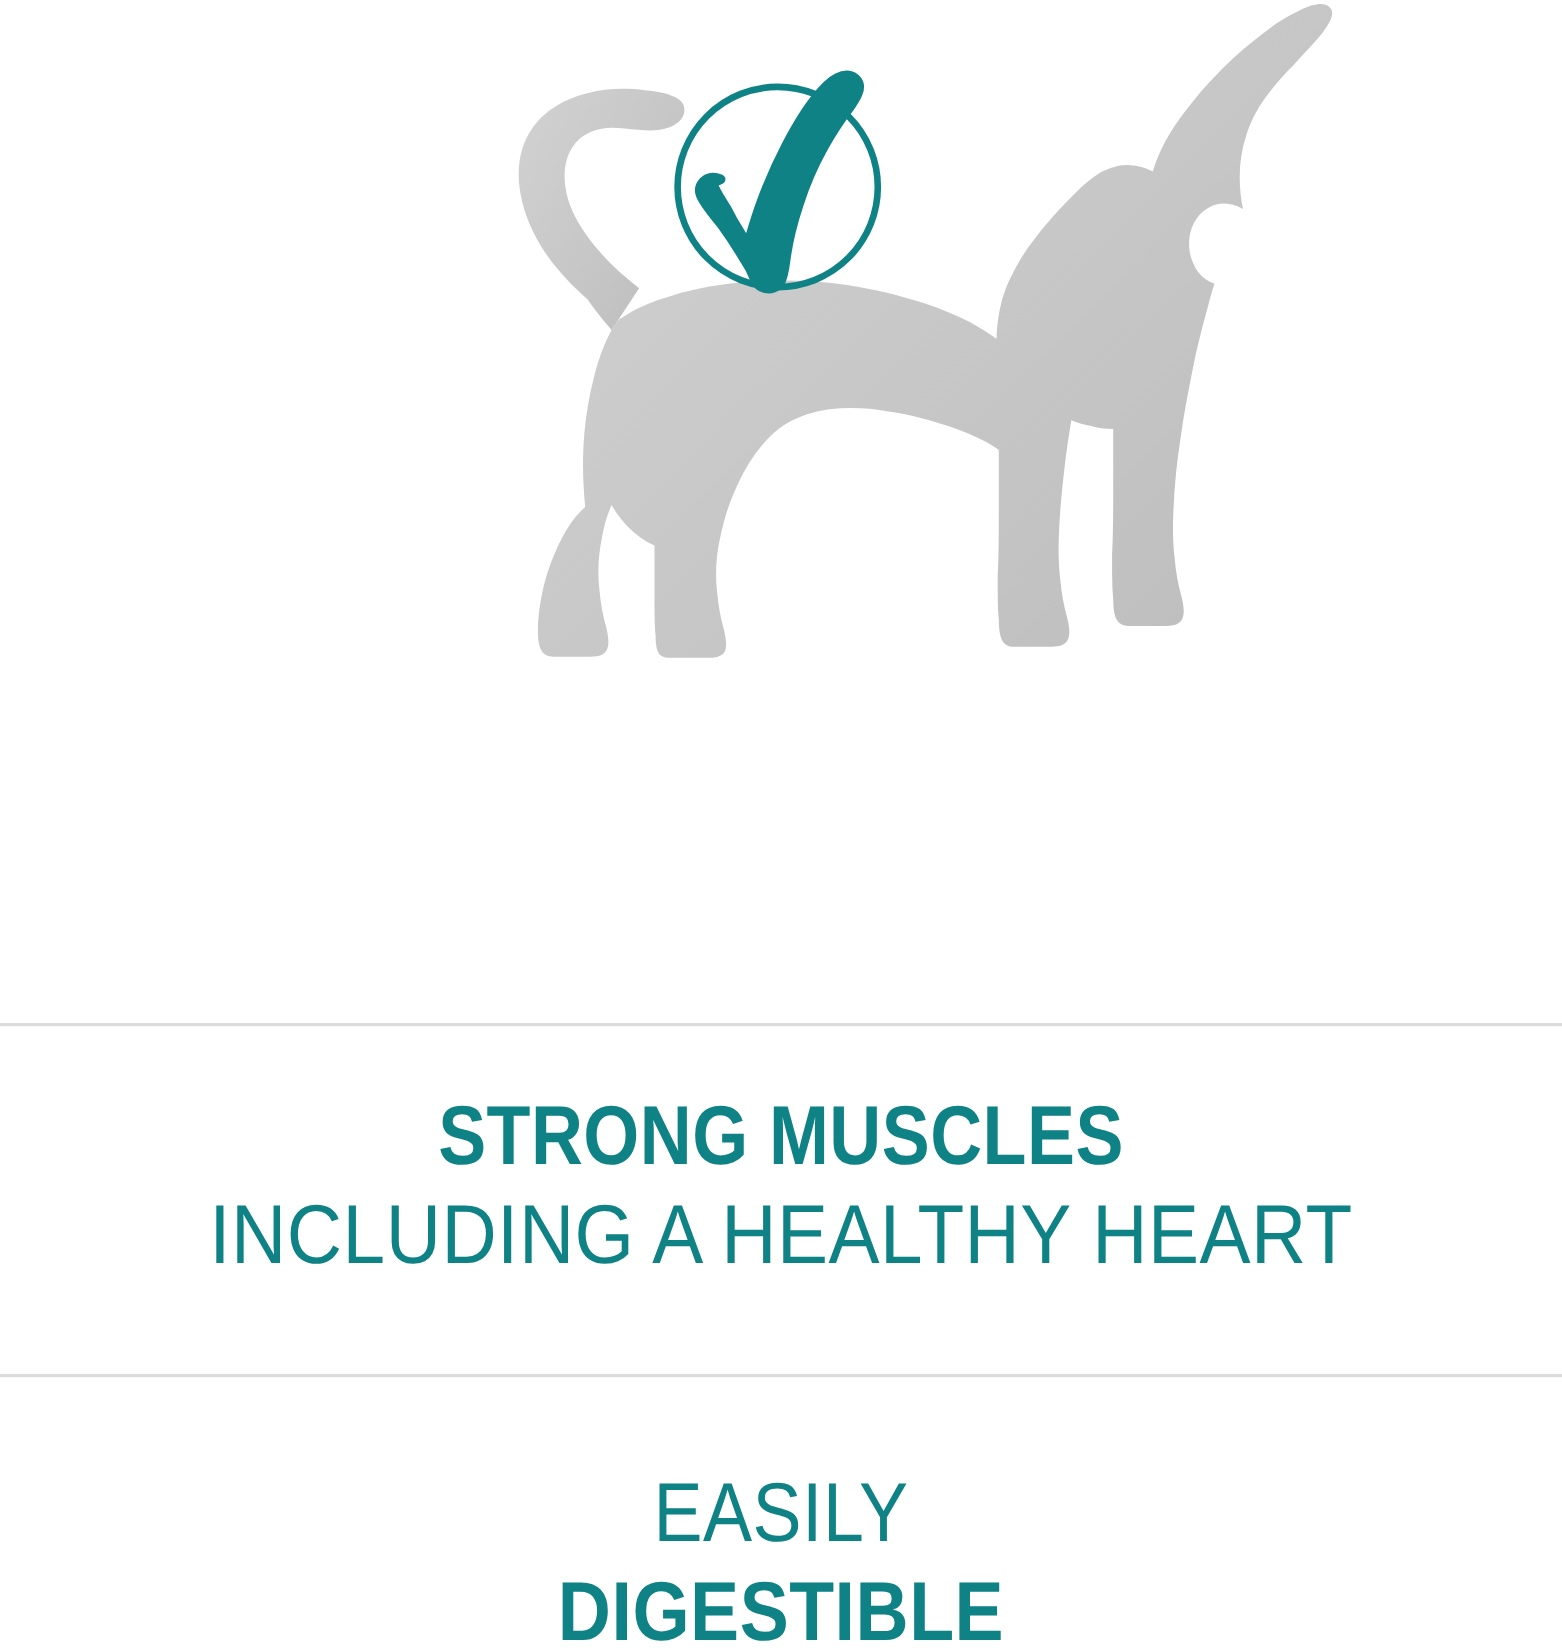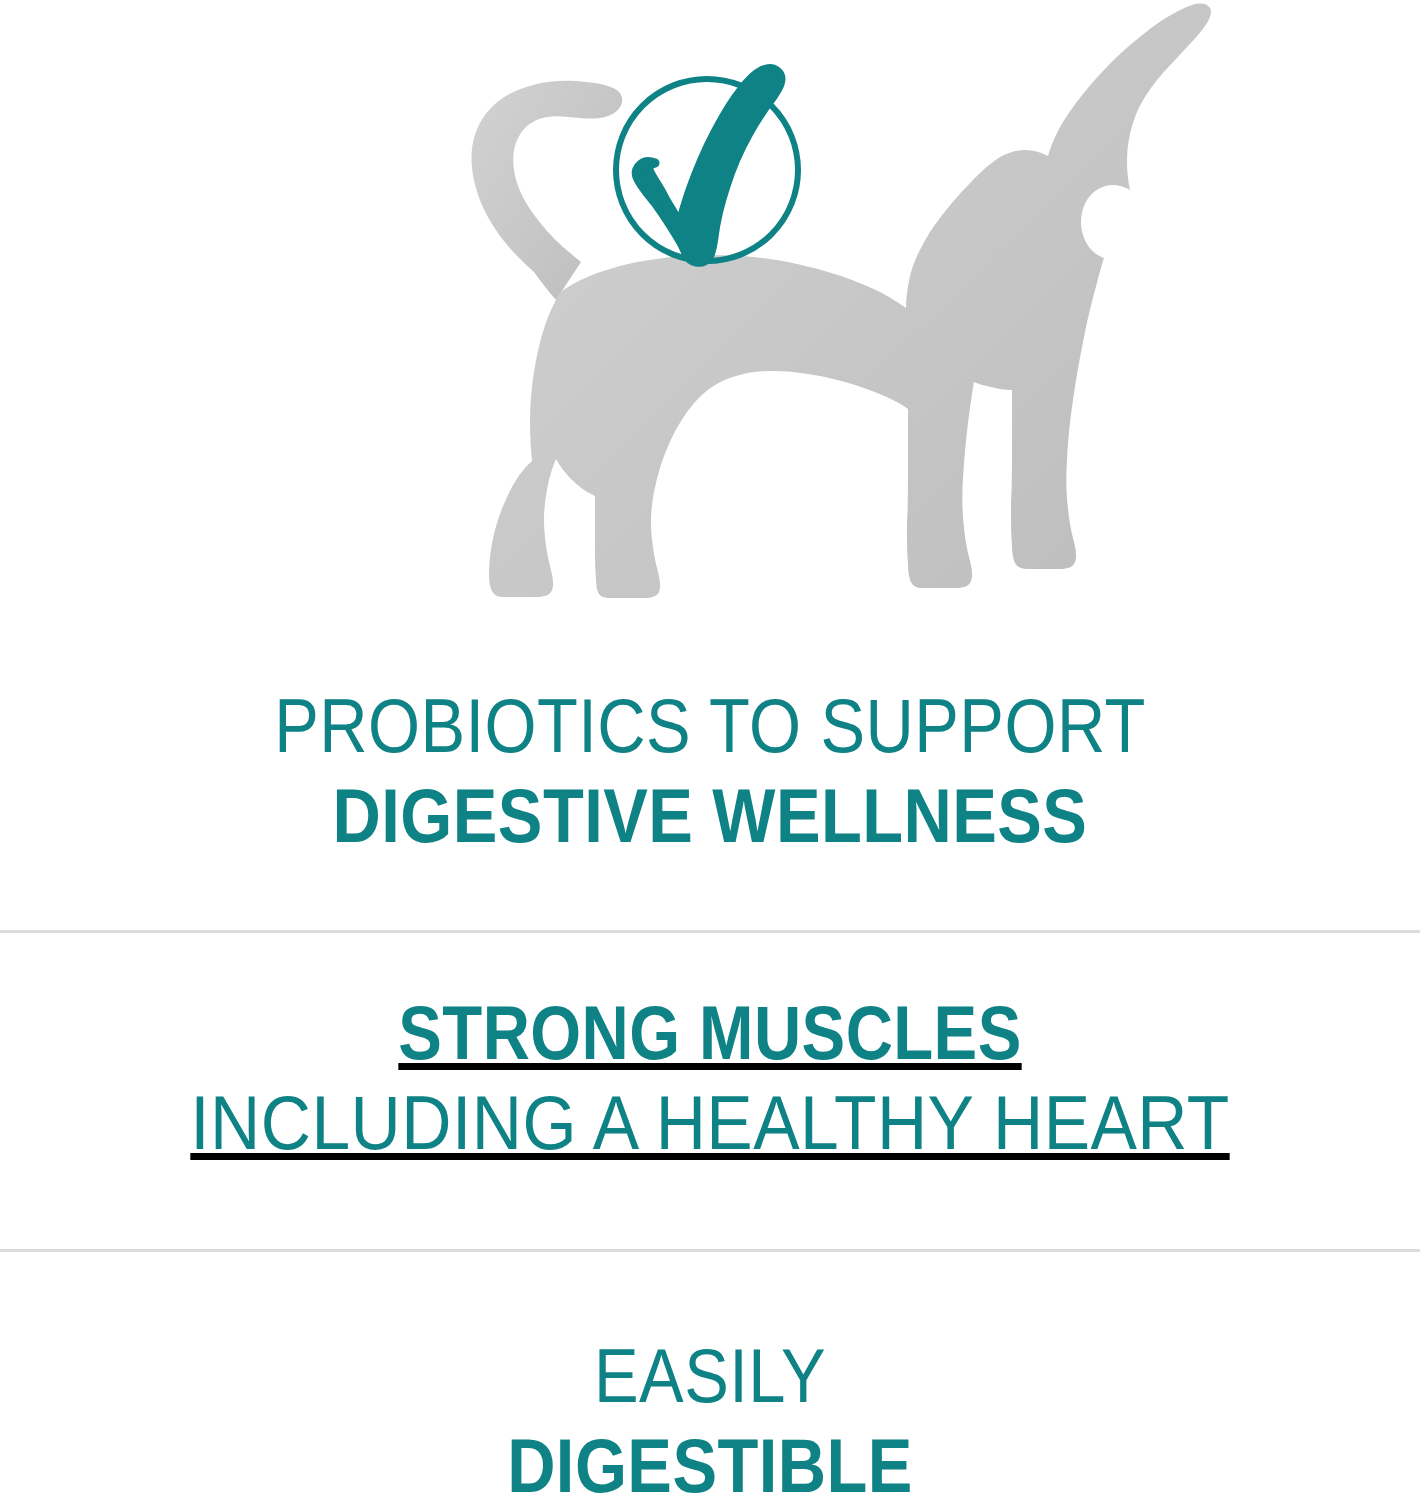--- a/index.html
+++ b/index.html
@@ -60,21 +60,21 @@
     font-size: 76px;
     transform: scaleX(0.88);
   }
   #claim-digestive .l2 {
     font-size: 76px;
     margin-top: 14px;
     transform: scaleX(0.88);
   }
 
   
-  #claim-muscles          { top: 995px; text-decoration: underline; }
+  #claim-muscles          { top: 995px; }
   #claim-muscles .l1 {
     font-size: 76px;
     transform: scaleX(0.86);
   }
   #claim-muscles .l2 {
     font-size: 76px;
     margin-top: 14px;
     transform: scaleX(0.915);
   }
 
@@ -431,24 +431,20 @@
           C 686,202 682,214 680,224
           C 676,217 672,210 667,202
           C 663,194 659,187 655,181
           C 652,176 649,171 648,167
           C 650,165 652,164 655,163 Z
         " fill="#0e8285" stroke="#0e8285" stroke-width="9" stroke-linejoin="round"></path>
       </g>
     </svg>
   </div>
 
-  <div class="claim" id="claim-digestive">
-    <span class="claim-line line-light l1">PROBIOTICS TO SUPPORT</span>
-    <span class="claim-line line-bold l2">DIGESTIVE WELLNESS</span>
-  </div>
 
   <div class="divider" id="divider-1"></div>
 
   <div class="claim" id="claim-muscles">
     <span class="claim-line line-bold l1">STRONG MUSCLES</span>
     <span class="claim-line line-light l2">INCLUDING A HEALTHY HEART</span>
   </div>
 
   <div class="divider" id="divider-2"></div>
 

